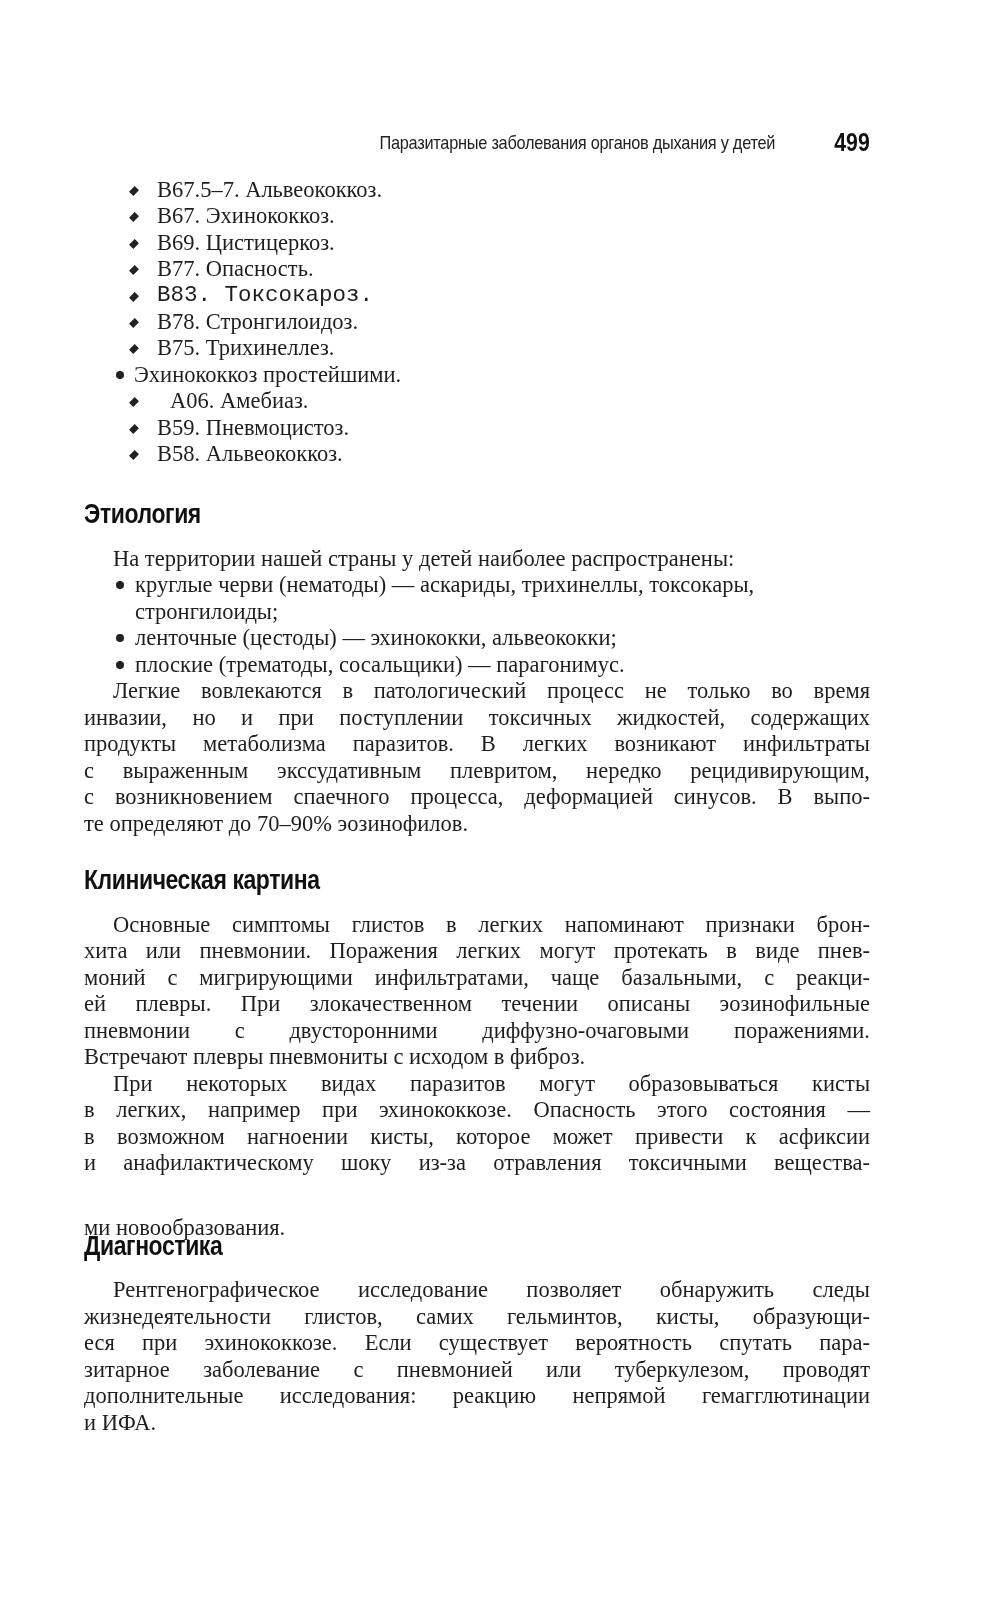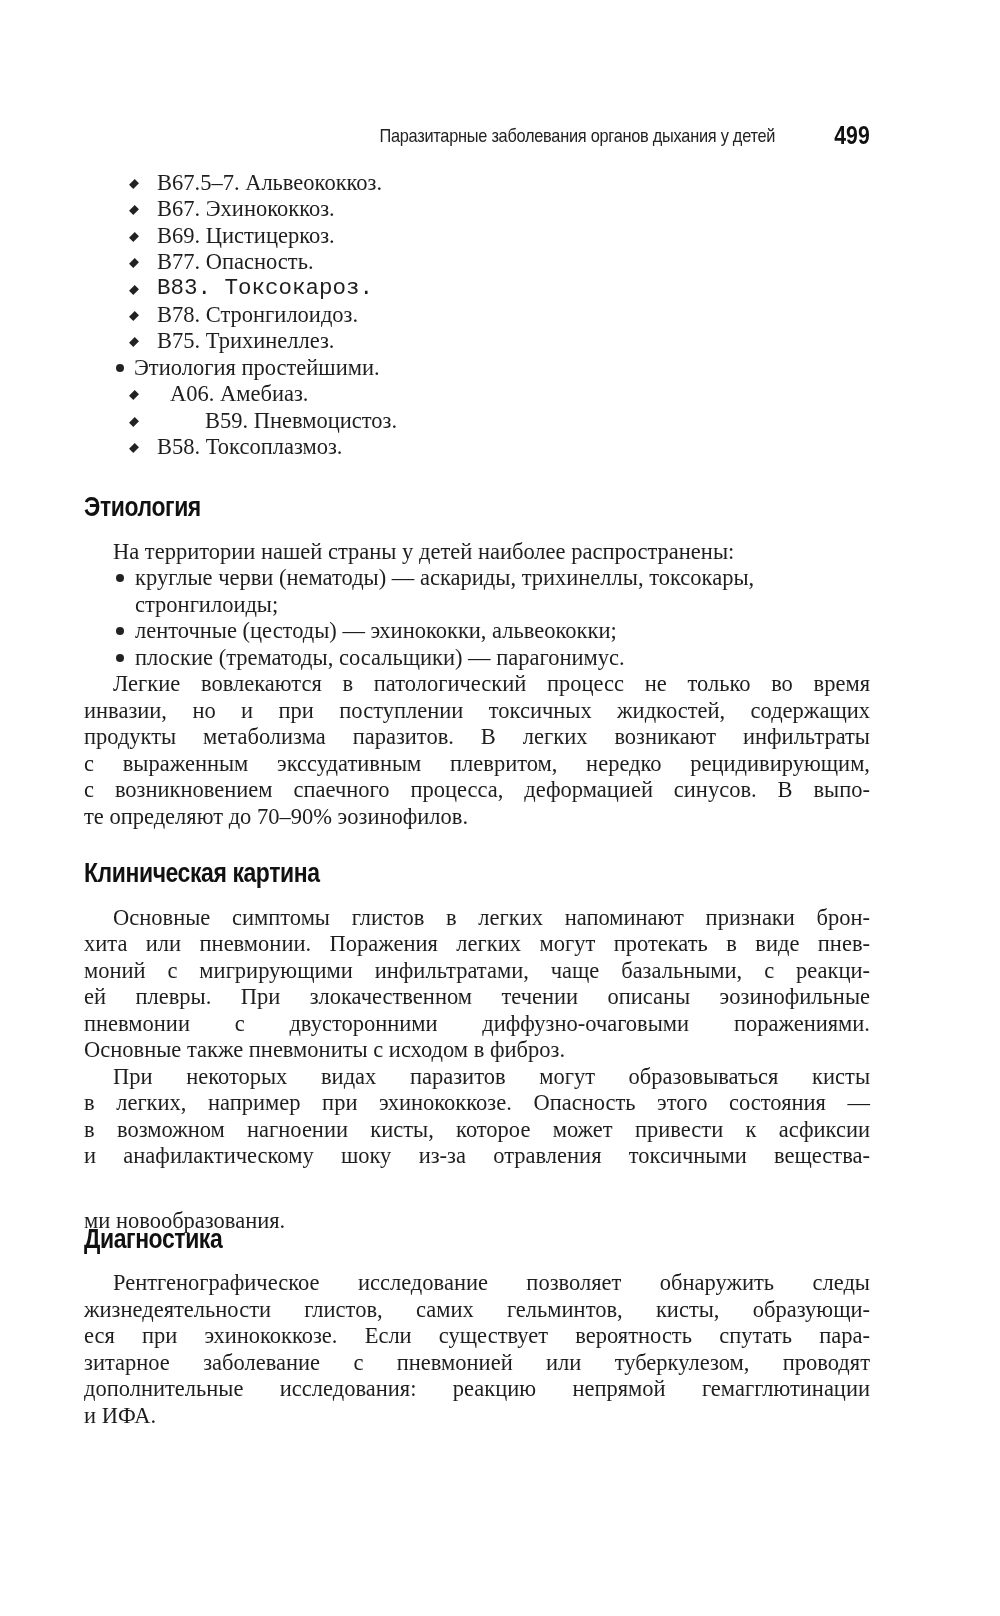--- a/index.html
+++ b/index.html
@@ -1,17 +1,17 @@
 <!DOCTYPE html>
 <html><head>
 <meta charset="utf-8">
 <style>
   html, body { margin: 0; padding: 0; background: #ffffff; }
   body { width: 1000px; height: 1616px; position: relative; overflow: hidden; color: #1a1a1a; }
-  .page { position: absolute; left: 0; top: 1px; width: 1000px; height: 1540px; }
+  .page { position: absolute; left: 0; top: 8px; width: 1000px; height: 1540px; }
   .running-head {
     position: absolute; top: 120px; left: 0; width: 870px; height: 30px;
     font-family: "Liberation Sans", sans-serif;
   }
   .running-title {
     position: absolute; right: 95px; top: 4px;
     font-size: 19px; letter-spacing: -0.3px; color: #222;
     transform: scaleX(0.86); transform-origin: right center; white-space: nowrap;
   }
   .page-number {
@@ -74,33 +74,33 @@
     <div class="line" style="left:130px; top:300px; width:400px;">
       <span class="bullet-diamond"></span>
       <span style="position:absolute; left:27px;">B78. Стронгилоидоз.</span>
     </div>
     <div class="line" style="left:130px; top:326px; width:400px;">
       <span class="bullet-diamond"></span>
       <span style="position:absolute; left:27px;">B75. Трихинеллез.</span>
     </div>
     <div class="line" style="left:116px; top:353px; width:400px;">
       <span class="bullet-dot"></span>
-      <span style="position:absolute; left:18px;">Этиология простейшими.</span>
+      <span style="position:absolute; left:18px;">Эхинококкоз простейшими.</span>
     </div>
     <div class="line" style="left:130px; top:379px; width:400px;">
       <span class="bullet-diamond"></span>
       <span style="position:absolute; left:27px;margin-left:13px;">A06. Амебиаз.</span>
     </div>
     <div class="line" style="left:130px; top:406px; width:400px;">
       <span class="bullet-diamond"></span>
-      <span style="position:absolute; left:27px;margin-left:48px;">B59. Пневмоцистоз.</span>
+      <span style="position:absolute; left:27px;">B59. Пневмоцистоз.</span>
     </div>
     <div class="line" style="left:130px; top:432px; width:400px;">
       <span class="bullet-diamond"></span>
-      <span style="position:absolute; left:27px;">B58. Токсоплазмоз.</span>
+      <span style="position:absolute; left:27px;">B58. Альвеококкоз.</span>
     </div>
   </div>
 
   <div class="heading" style="top:490px;">Этиология</div>
 
   <div class="serif">
     <div class="line" style="left:113px; top:537px;">На территории нашей страны у детей наиболее распространены:</div>
     <div class="line" style="left:116px; top:563px; width:754px;">
       <span class="bullet-dot"></span>
       <span style="position:absolute; left:19px;">круглые черви (нематоды) — аскариды, трихинеллы, токсокары,</span>
@@ -123,21 +123,21 @@
   </div>
 
   <div class="heading" style="top:856px;">Клиническая картина</div>
 
   <div class="serif">
     <div class="just" style="top:903px; left:113px; width:757px;">Основные симптомы глистов в легких напоминают признаки брон-</div>
     <div class="just" style="top:929px;">хита или пневмонии. Поражения легких могут протекать в виде пнев-</div>
     <div class="just" style="top:956px;">моний с мигрирующими инфильтратами, чаще базальными, с реакци-</div>
     <div class="just" style="top:982px;">ей плевры. При злокачественном течении описаны эозинофильные</div>
     <div class="just" style="top:1009px;">пневмонии с двусторонними диффузно-очаговыми поражениями.</div>
-    <div class="just last" style="top:1035px;">Основные также пневмониты с исходом в фиброз.</div>
+    <div class="just last" style="top:1035px;">Встречают плевры пневмониты с исходом в фиброз.</div>
 
     <div class="just" style="top:1062px; left:113px; width:757px;">При некоторых видах паразитов могут образовываться кисты</div>
     <div class="just" style="top:1088px;">в легких, например при эхинококкозе. Опасность этого состояния —</div>
     <div class="just" style="top:1115px;">в возможном нагноении кисты, которое может привести к асфиксии</div>
     <div class="just" style="top:1141px;">и анафилактическому шоку из-за отравления токсичными вещества-</div>
     <div class="just last" style="top:1168px;margin-top:38px;">ми новообразования.</div>
   </div>
 
   <div class="heading" style="top:1222px;">Диагностика</div>
 

